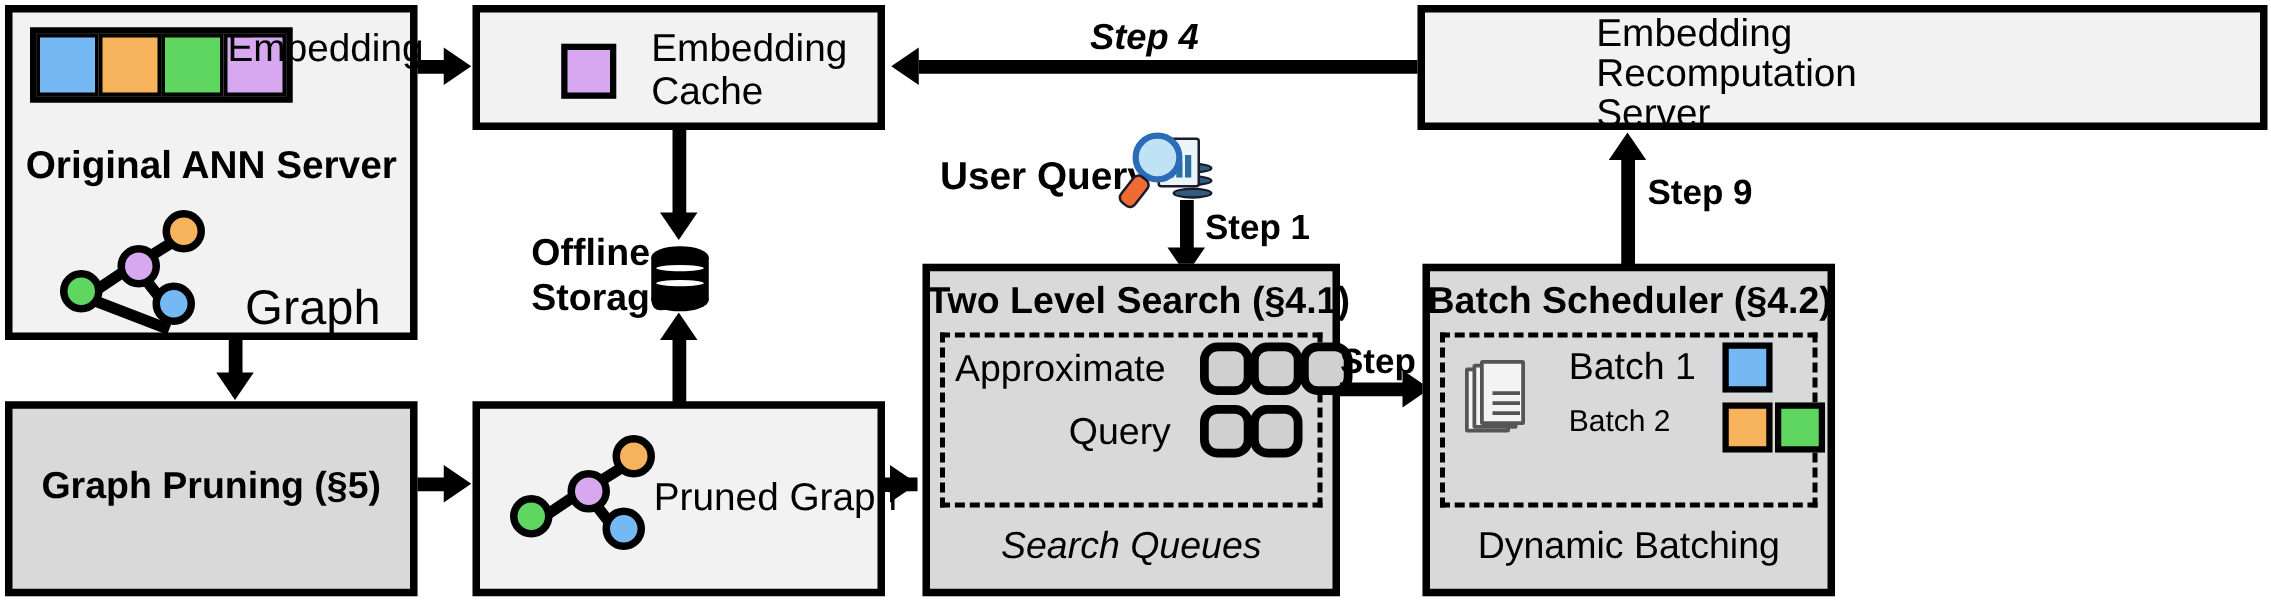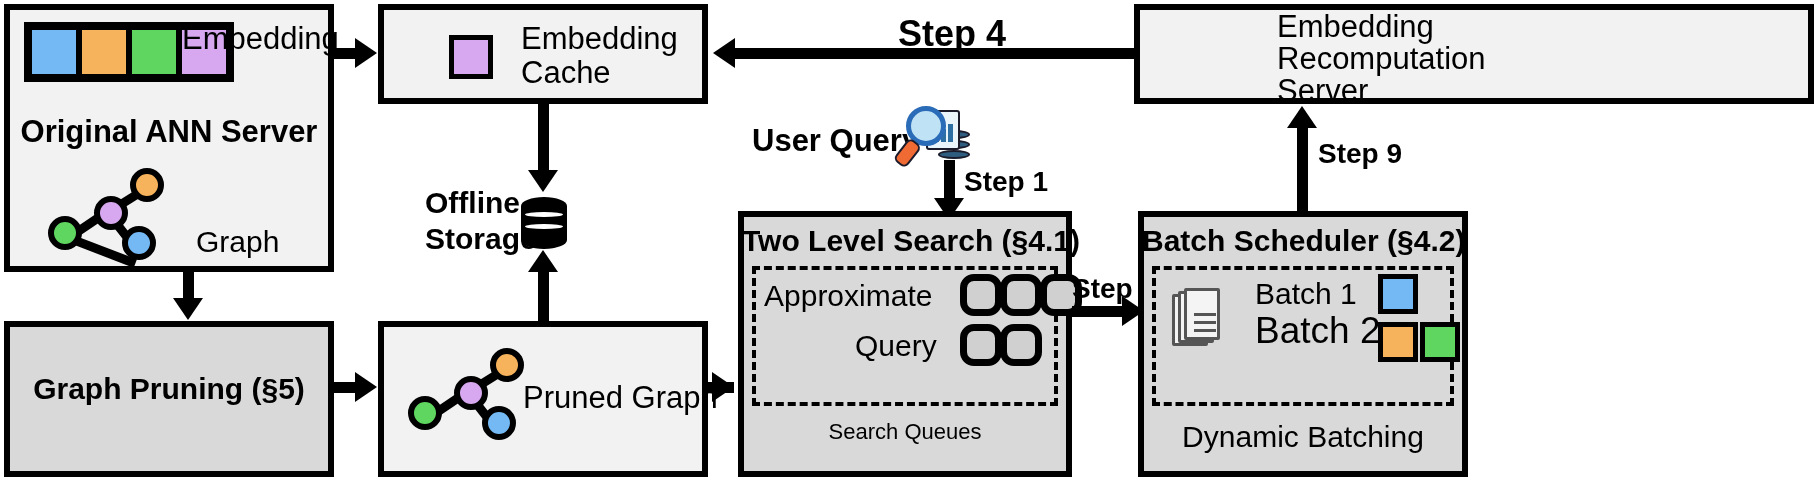--- a/index.html
+++ b/index.html
@@ -86,21 +86,21 @@
     <div class="edge" style="left:28px;top:63px;width:44px;transform:rotate(-34deg);"></div>
     <div class="edge" style="left:64px;top:40px;width:42px;transform:rotate(-32deg);"></div>
     <div class="edge" style="left:70px;top:48px;width:44px;transform:rotate(52deg);"></div>
     <div class="edge" style="left:26px;top:66px;width:70px;transform:rotate(21deg);"></div>
     <div class="node" style="left:86px;top:0px;width:34px;height:34px;background:#f7b35c;"></div>
     <div class="node" style="left:50px;top:28px;width:34px;height:34px;background:#d7a8ef;"></div>
     <div class="node" style="left:4px;top:48px;width:34px;height:34px;background:#5fd65f;"></div>
     <div class="node" style="left:78px;top:58px;width:34px;height:34px;background:#74b9f4;"></div>
   </div>
 
-  <div class="lbl" style="left:196px;top:225px;font-size:30px;">Graph</div>
+  <div class="lbl" style="left:196px;top:225px;font-size:39px;">Graph</div>
 
   <div class="box gray" style="left:4px;top:321px;width:330px;height:156px;"></div>
   <div class="lbl bold center" style="left:8px;top:372px;width:322px;font-size:30px;">Graph Pruning (§5)</div>
 
   <div class="bar" style="left:183px;top:272px;width:11px;height:30px;"></div>
   <div class="head down" style="left:173px;top:298px;"></div>
 
   <div class="box" style="left:378px;top:4px;width:330px;height:100px;"></div>
   <div class="sq" style="left:449px;top:35px;width:44px;height:44px;background:#d7a8ef;"></div>
   <div class="lbl" style="left:521px;top:22px;font-size:31px;">Embedding</div>
@@ -169,21 +169,21 @@
 
   <div class="lbl" style="left:764px;top:279px;font-size:30px;">Approximate</div>
   <div class="slot" style="left:960px;top:274px;width:42px;height:42px;"></div>
   <div class="slot" style="left:1000px;top:274px;width:42px;height:42px;"></div>
   <div class="slot" style="left:1040px;top:274px;width:42px;height:42px;"></div>
 
   <div class="lbl" style="left:855px;top:329px;font-size:30px;">Query</div>
   <div class="slot" style="left:960px;top:324px;width:42px;height:42px;"></div>
   <div class="slot" style="left:1000px;top:324px;width:42px;height:42px;"></div>
 
-  <div class="lbl center" style="left:742px;top:420px;width:326px;font-size:22px;">Search Queues</div>
+  <div class="lbl center" style="left:742px;top:420px;width:326px;font-size:30px;font-style:italic;">Search Queues</div>
 
   <div class="bar" style="left:708px;top:382px;width:26px;height:11px;"></div>
   <div class="head right" style="left:712px;top:372px;"></div>
 
   <div class="bar" style="left:1072px;top:306px;width:56px;height:11px;"></div>
   <div class="head right" style="left:1122px;top:296px;"></div>
   <div class="lbl bold" style="left:1072px;top:273px;font-size:28px;">Step 2</div>
 
   <div class="box gray" style="left:1138px;top:211px;width:330px;height:266px;"></div>
   <div class="lbl bold center" style="left:1142px;top:224px;width:322px;font-size:30px;">Batch Scheduler (§4.2)</div>
@@ -196,34 +196,34 @@
     <div class="sheet" style="left:12px;top:0;width:36px;height:52px;">
       <div class="line" style="left:7px;top:22px;width:22px;"></div>
       <div class="line" style="left:7px;top:30px;width:22px;"></div>
       <div class="line" style="left:7px;top:38px;width:22px;"></div>
     </div>
   </div>
 
   <div class="lbl" style="left:1255px;top:277px;font-size:30px;">Batch 1</div>
   <div class="sq" style="left:1378px;top:274px;width:40px;height:40px;background:#74b9f4;"></div>
 
-  <div class="lbl" style="left:1255px;top:310px;font-size:37px;">Batch 2</div>
+  <div class="lbl" style="left:1255px;top:325px;font-size:24px;">Batch 2</div>
   <div class="sq" style="left:1378px;top:322px;width:40px;height:40px;background:#f7b35c;"></div>
   <div class="sq" style="left:1420px;top:322px;width:40px;height:40px;background:#5fd65f;"></div>
 
   <div class="lbl center" style="left:1142px;top:420px;width:322px;font-size:30px;">Dynamic Batching</div>
 
   <div class="box" style="left:1134px;top:4px;width:680px;height:100px;"></div>
 
 
   <div class="lbl" style="left:1277px;top:10px;font-size:31px;">Embedding</div>
   <div class="lbl" style="left:1277px;top:42px;font-size:31px;">Recomputation</div>
   <div class="lbl" style="left:1277px;top:74px;font-size:31px;">Server</div>
 
   <div class="bar" style="left:1297px;top:128px;width:11px;height:84px;"></div>
   <div class="head up" style="left:1287px;top:106px;"></div>
   <div class="lbl bold" style="left:1318px;top:138px;font-size:28px;">Step 9</div>
 
   <div class="bar" style="left:735px;top:48px;width:399px;height:11px;"></div>
   <div class="head left" style="left:713px;top:38px;"></div>
-  <div class="lbl bold" style="left:898px;top:14px;font-size:36px;">Step 4</div>
+  <div class="lbl bold" style="left:872px;top:14px;font-size:29px;font-style:italic;">Step 4</div>
 
 </div>
 
 </body></html>

